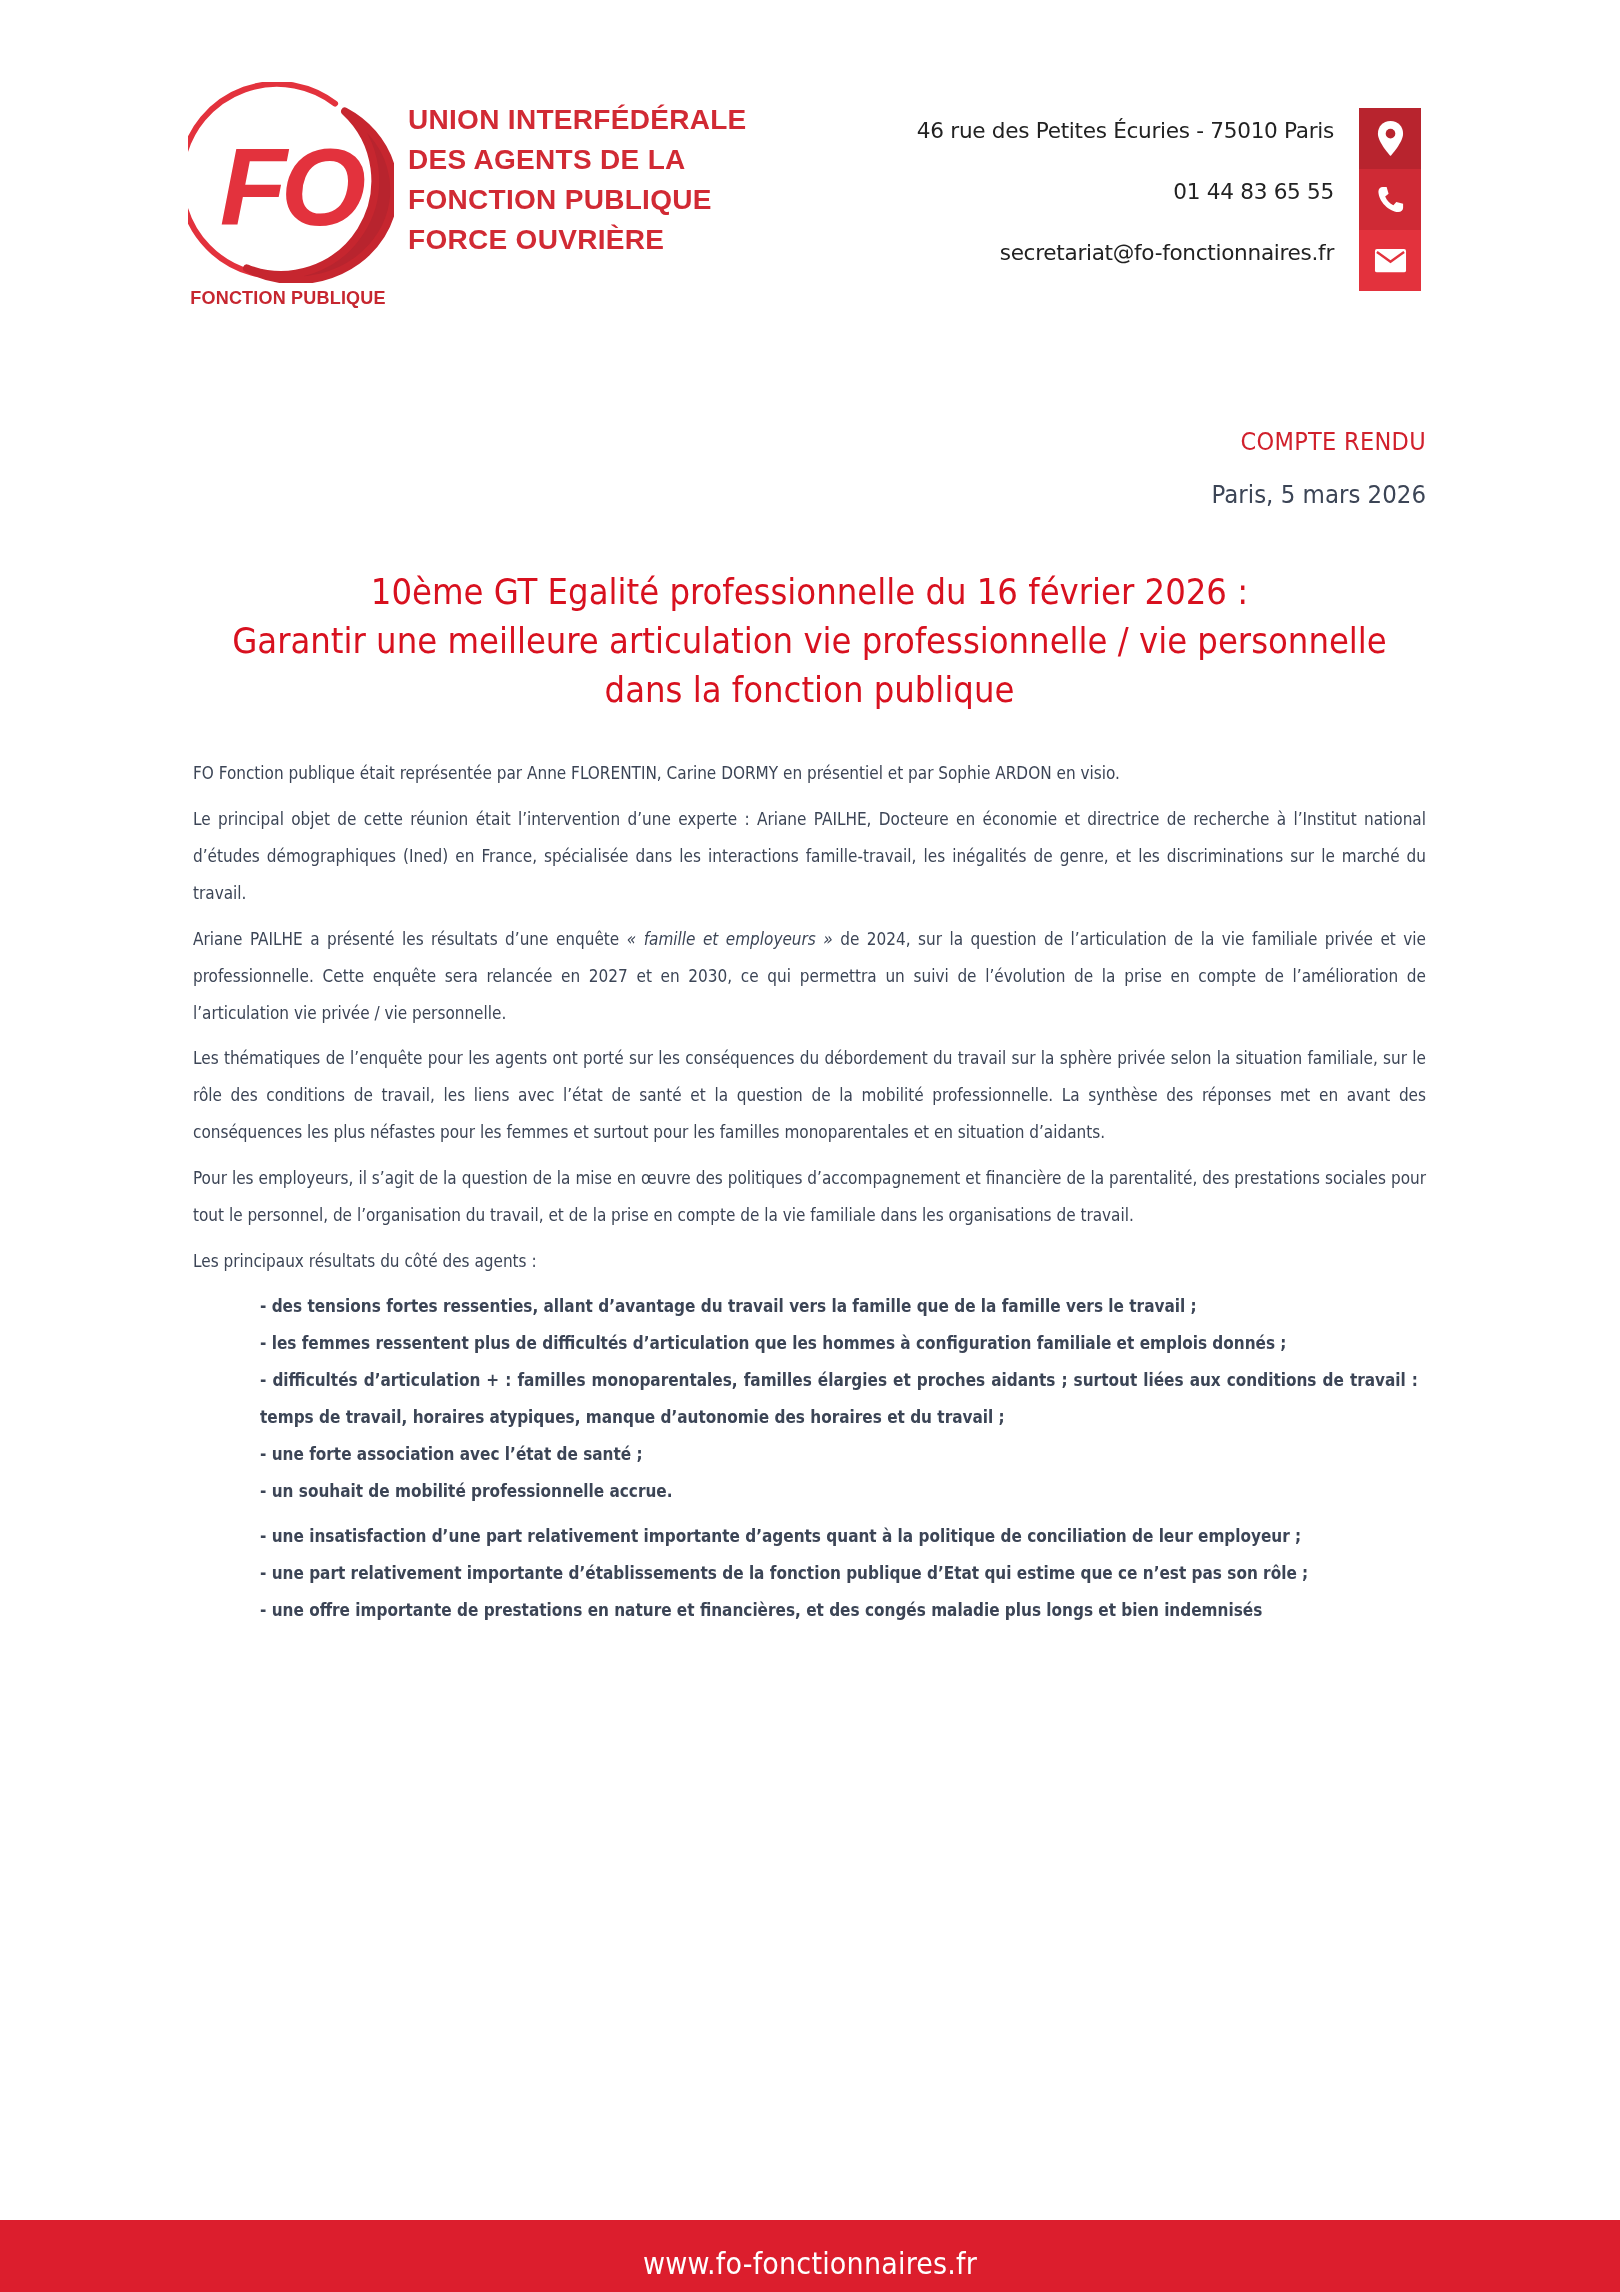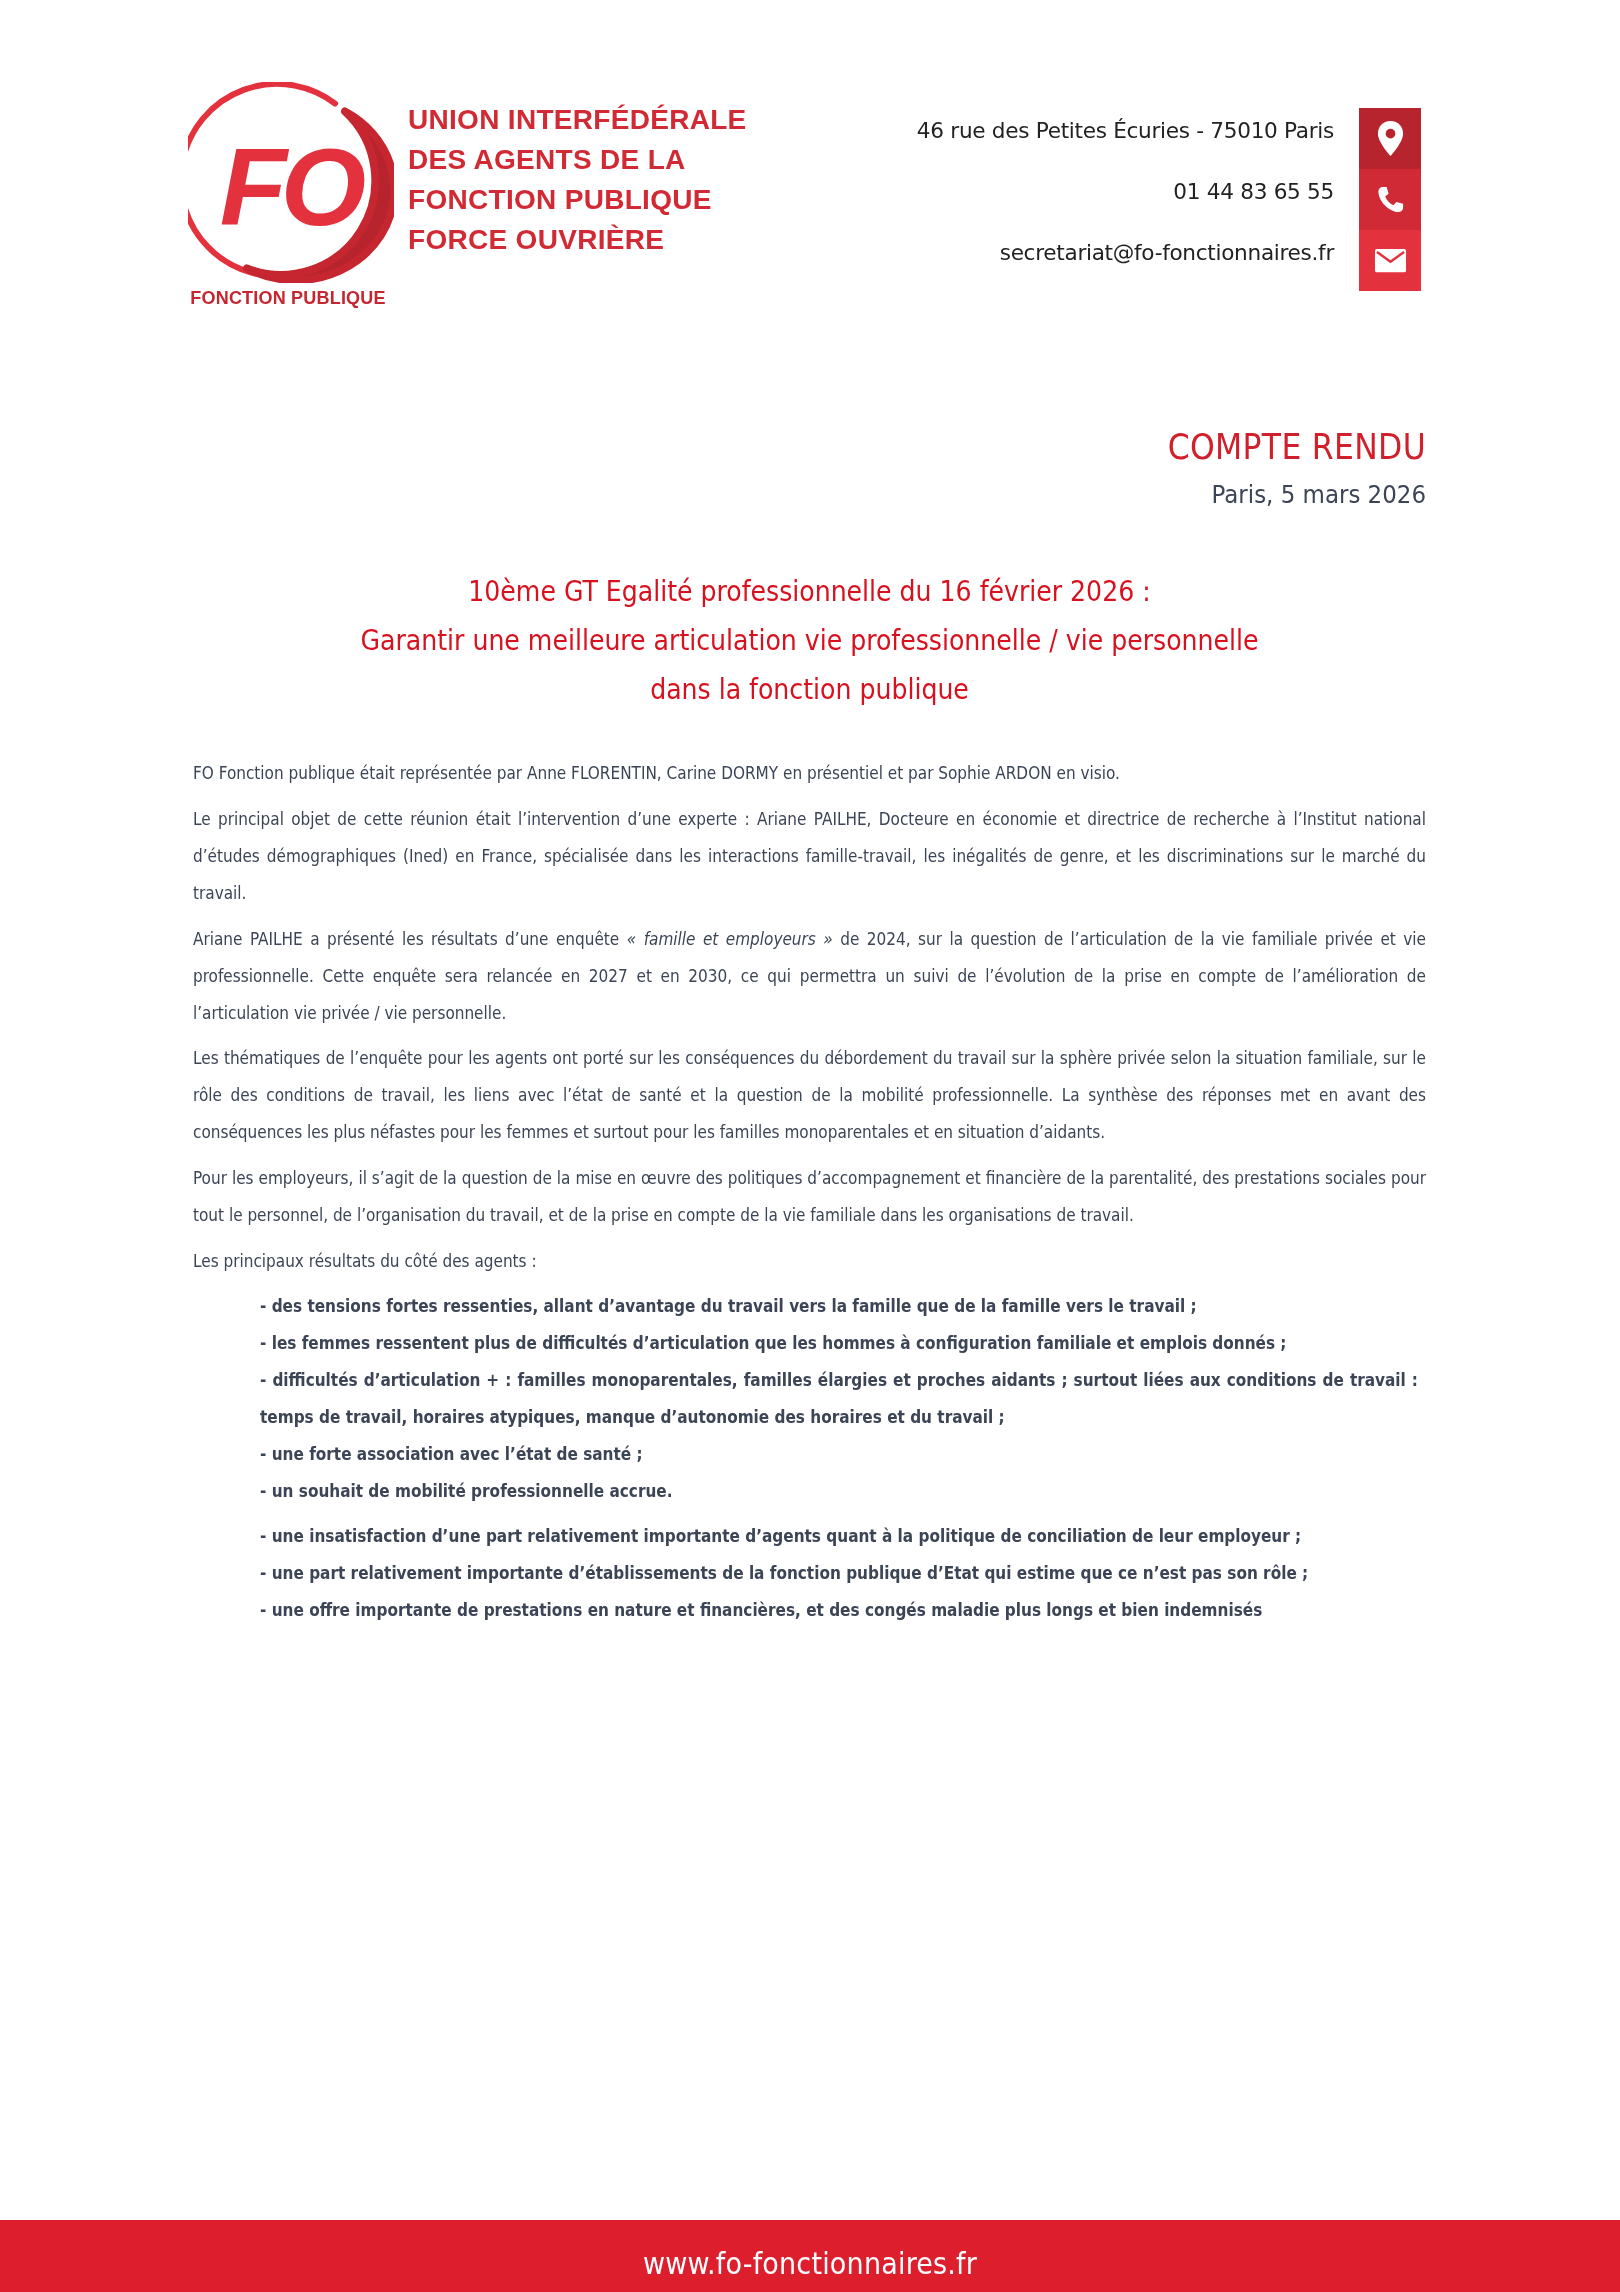--- a/index.html
+++ b/index.html
@@ -23,26 +23,26 @@
   .contact .line:first-child { height: 61px; line-height: 61px; margin-top: -7.8px; text-align: center;}
 
   .icon-strip { position: absolute; left: 1359px; top: 108px; width: 62px; height: 184px; }
   .icon-cell { width: 62px; height: 61px; display: flex; align-items: center; justify-content: center; }
   .icon-cell.c1 { background: #b8242e; }
   .icon-cell.c2 { background: #cf2a35; }
   .icon-cell.c3 { background: #e3323d; }
 
   
   .doc-type { position: absolute; right: 194px; top: 427px; color: #d1202c;
-              font-size: 35px; text-align: right; letter-spacing: 0.3px; }
+              font-size: 25px; text-align: right; letter-spacing: 0.3px; }
   .doc-date { position: absolute; right: 194px; top: 479px; color: #3c4556;
               font-size: 25.5px; text-align: right; }
 
   .title { position: absolute; left: 193px; width: 1233px; top: 567px; text-align: center;
-           color: #d8111f; font-size: 28px; line-height: 49px; }
+           color: #d8111f; font-size: 36px; line-height: 49px; }
   .title div { white-space: nowrap; }
 
   
   .body { position: absolute; left: 193px; top: 755px; width: 1233px; color: #3c4556;
           font-size: 17px; line-height: 37px; }
   .body p { margin: 0 0 8.8px 0; text-align: justify; }
   .body p.tight { margin-bottom: 0; text-align: left; }
   .body ul { list-style: none; margin: 8px; padding: 0 0 0 59px; font-weight: bold; }
   .body ul li { text-align: justify; margin: 0; }
   .body em { font-style: italic; }

